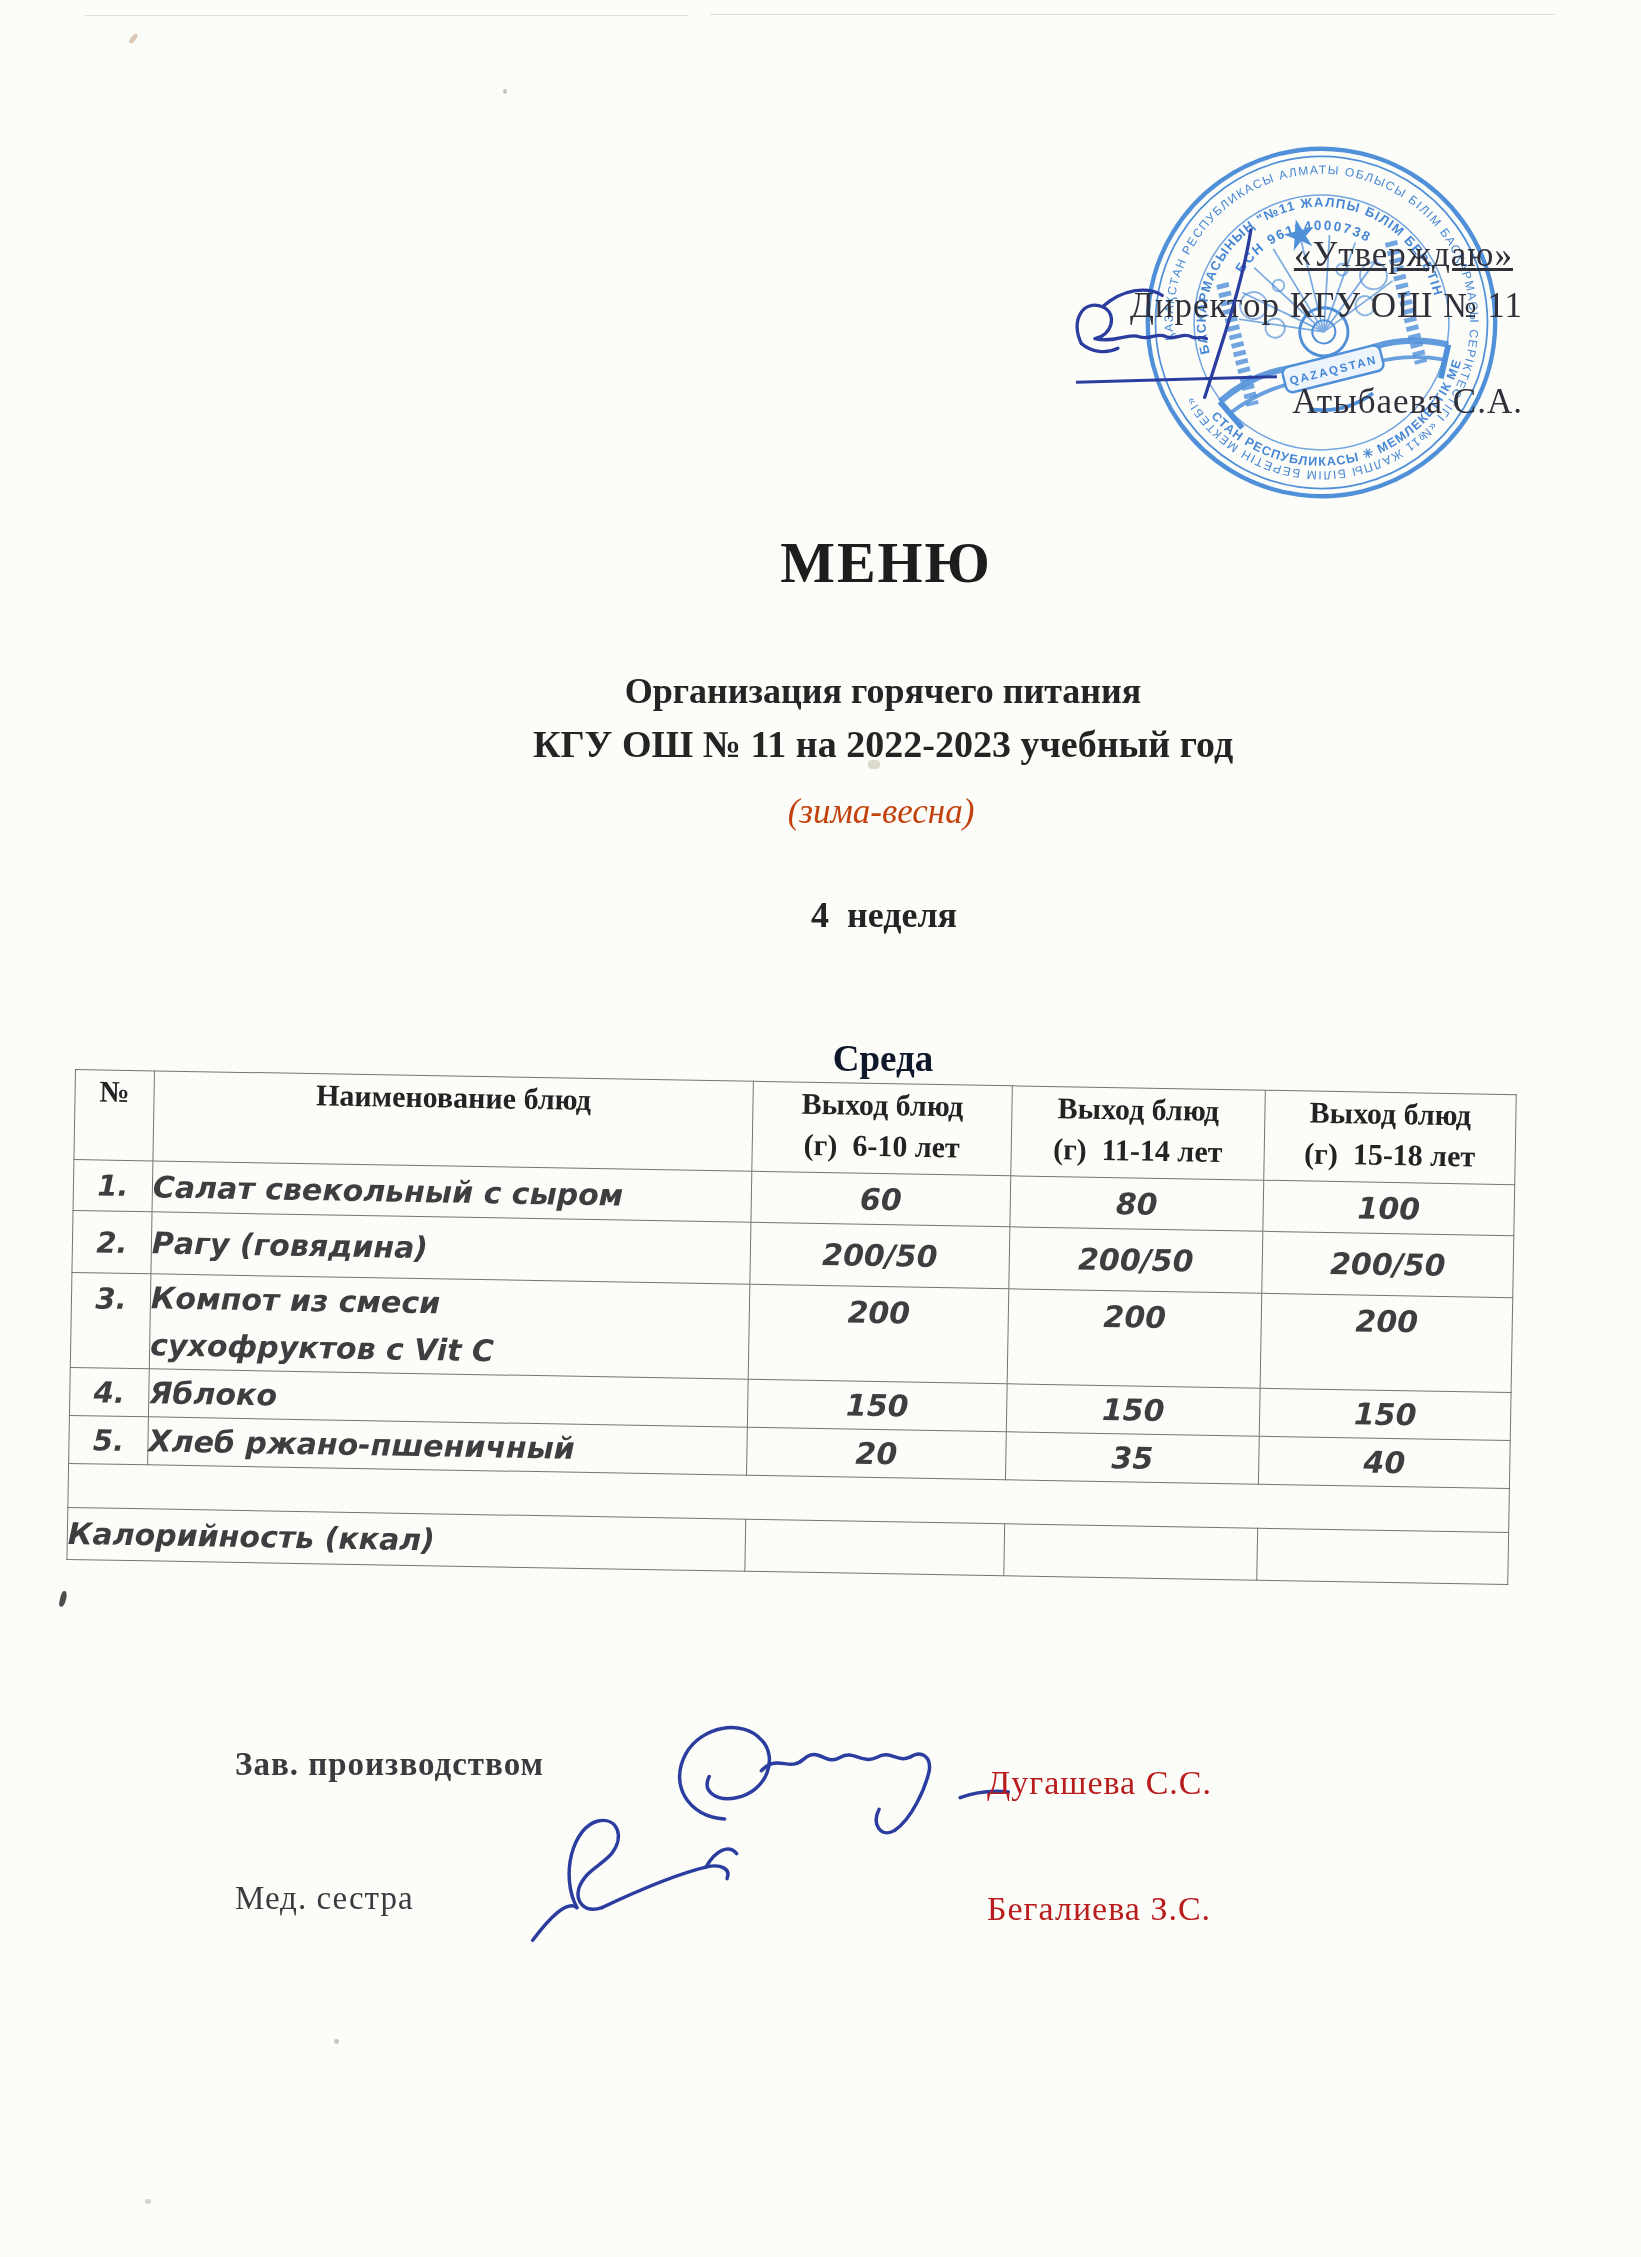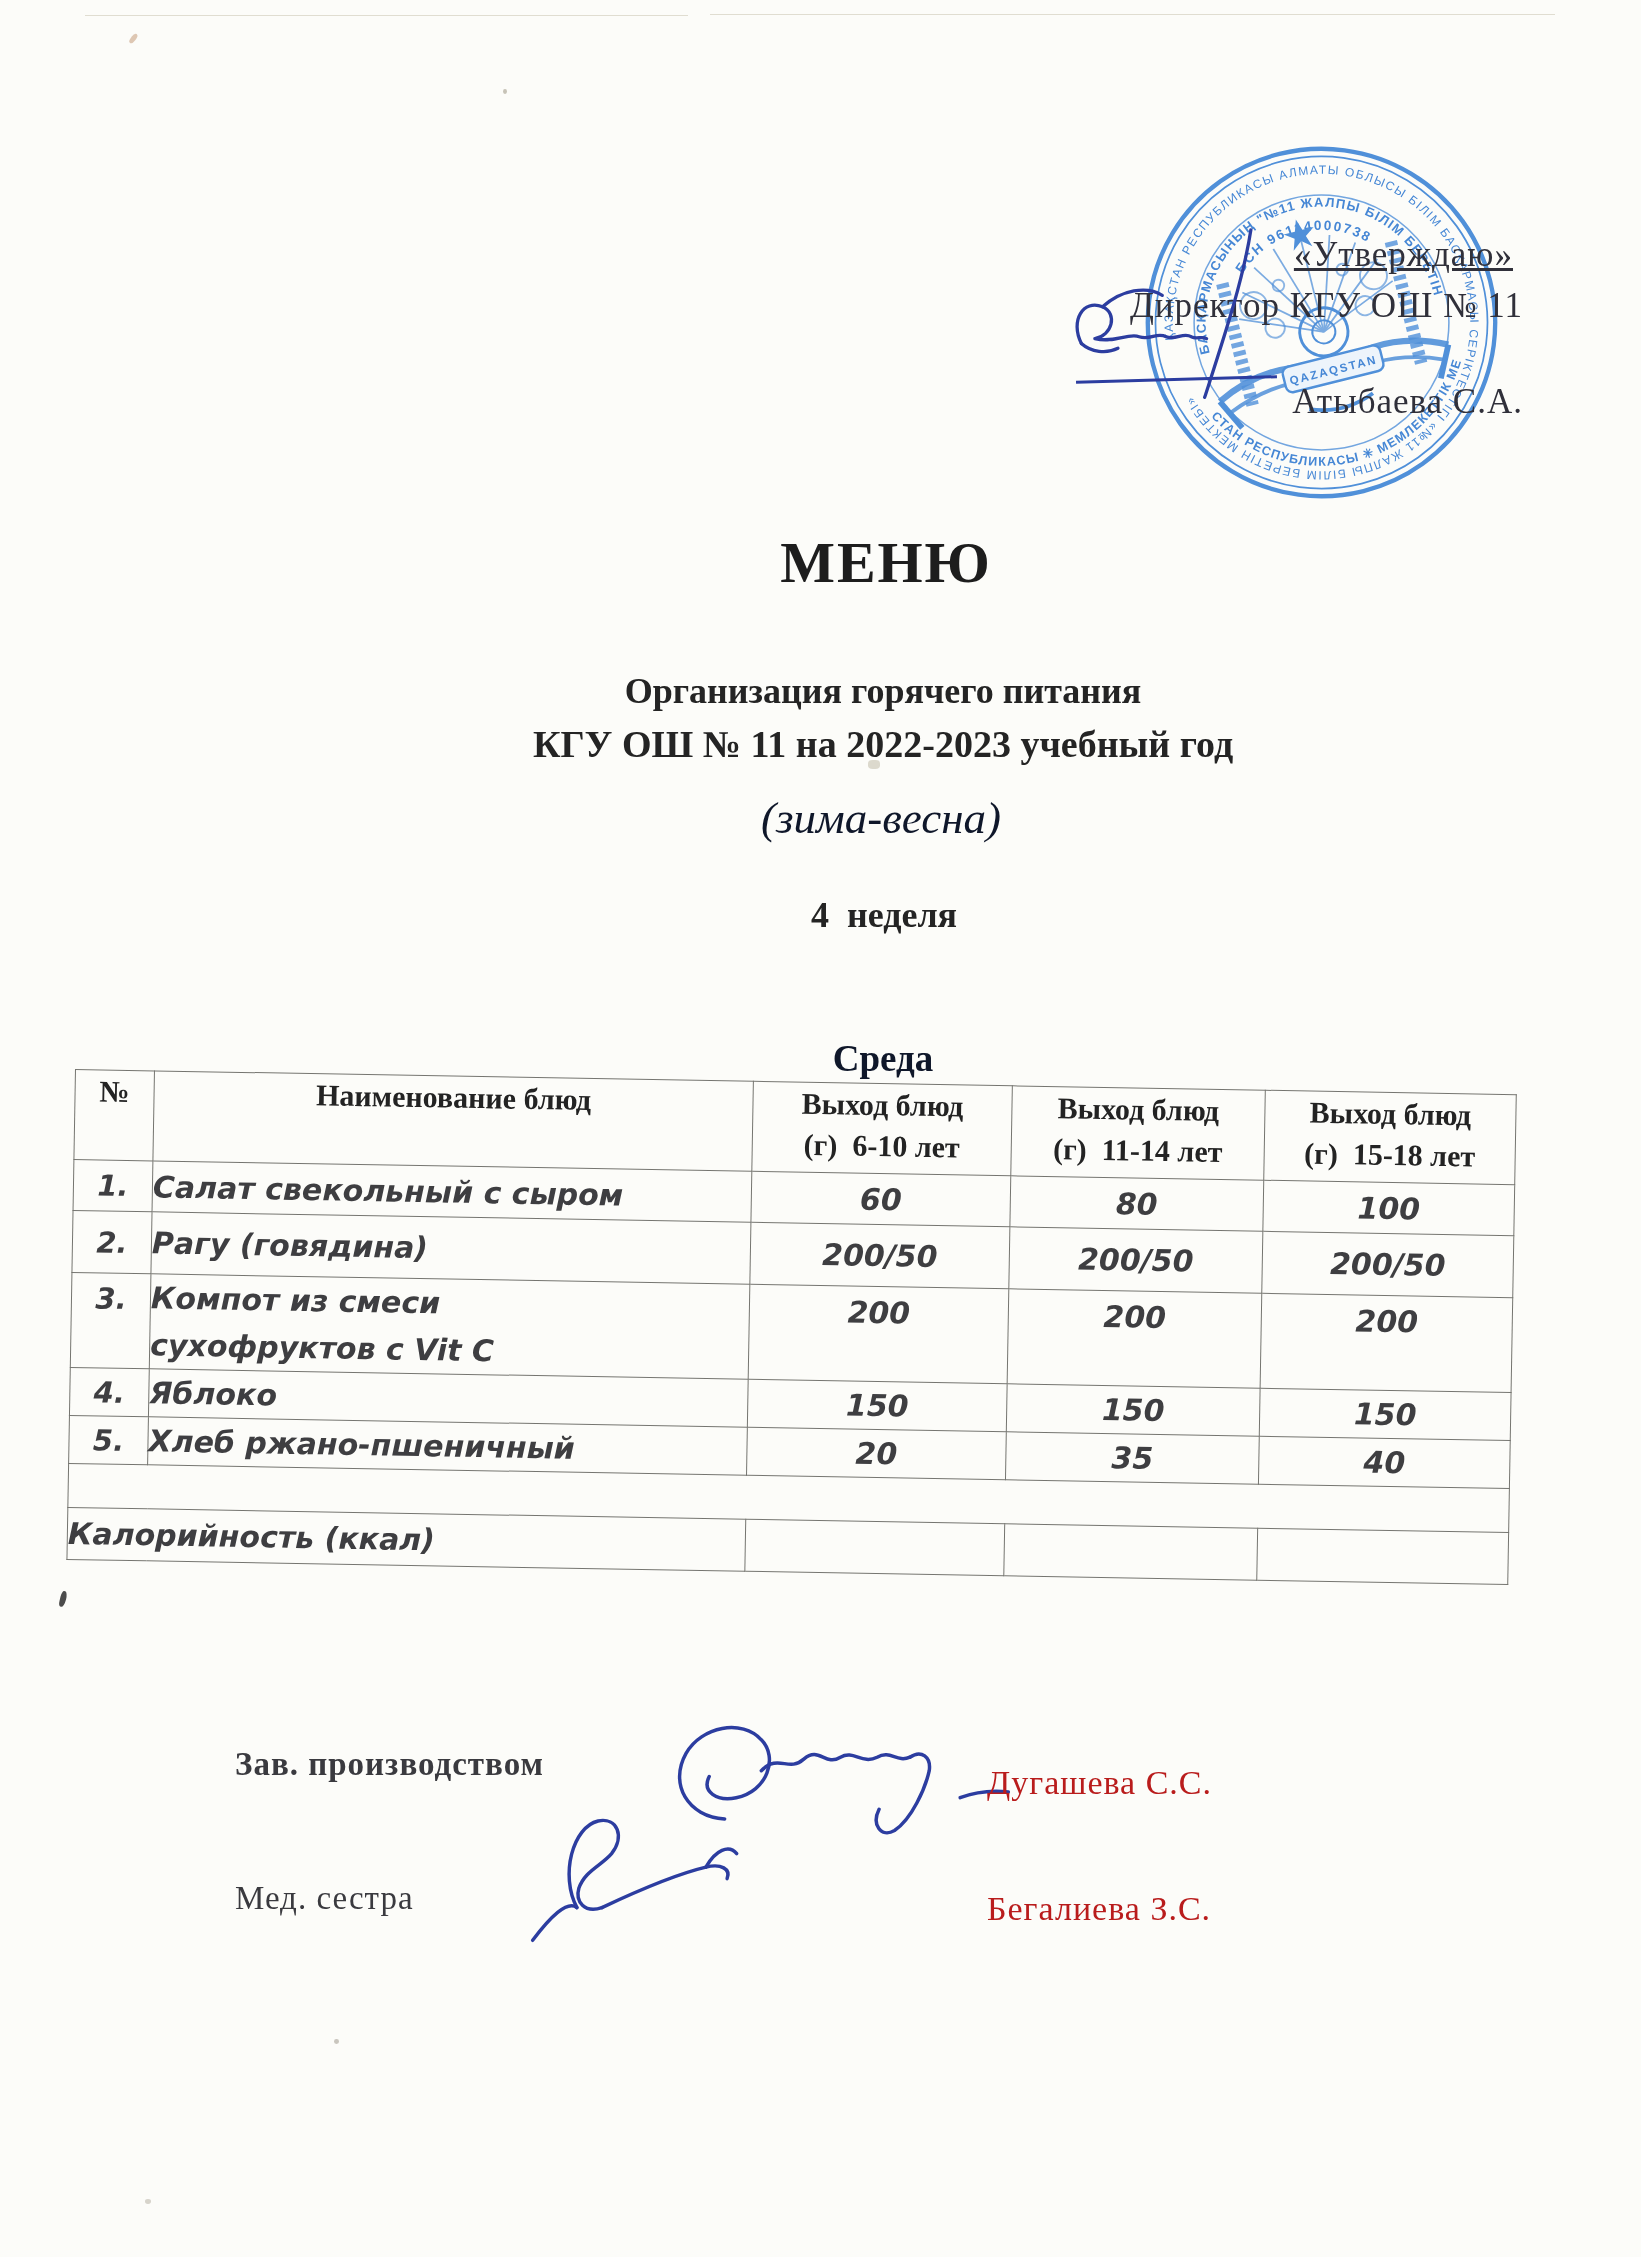--- a/index.html
+++ b/index.html
@@ -23,21 +23,21 @@
   
   .stamp { position:absolute; left:1142px; top:143px; width:359px; height:359px; z-index:1;
            transform:rotate(-14deg); opacity:.96; }
   .stamp text { fill:#3f83d4; }
   .stamp .ring { stroke:#4a8cd8; fill:none; }
 
   
   .h-menu  { top:529px; left:886px; font-size:58px; font-weight:bold; letter-spacing:1.9px; color:#1d1d1d; }
   .h-org   { top:670px; left:883px; font-size:36px; font-weight:bold; color:#242424; }
   .h-kgu   { top:722px; left:883px; font-size:38px; font-weight:bold; color:#242424; }
-  .h-season{ top:792px; left:881px; font-size:45px; font-style:italic; color:#0f172a; }
+  .h-season{ top:792px; left:881px; font-size:35px; font-style:italic; color:#c2410c; }
   .h-week  { top:894px; left:884px; font-size:36px; font-weight:bold; color:#242424; }
   .h-day   { top:1037px; left:883px; font-size:37px; font-weight:bold; color:#0f172a; }
 
   
   .menu-table {
     position:absolute; left:75px; top:1069px; width:1441px;
     border-collapse:collapse; table-layout:fixed;
     transform:rotate(1.0deg); transform-origin:top left;
   }
   .menu-table td { border:1.5px solid #757570; padding:0; }

